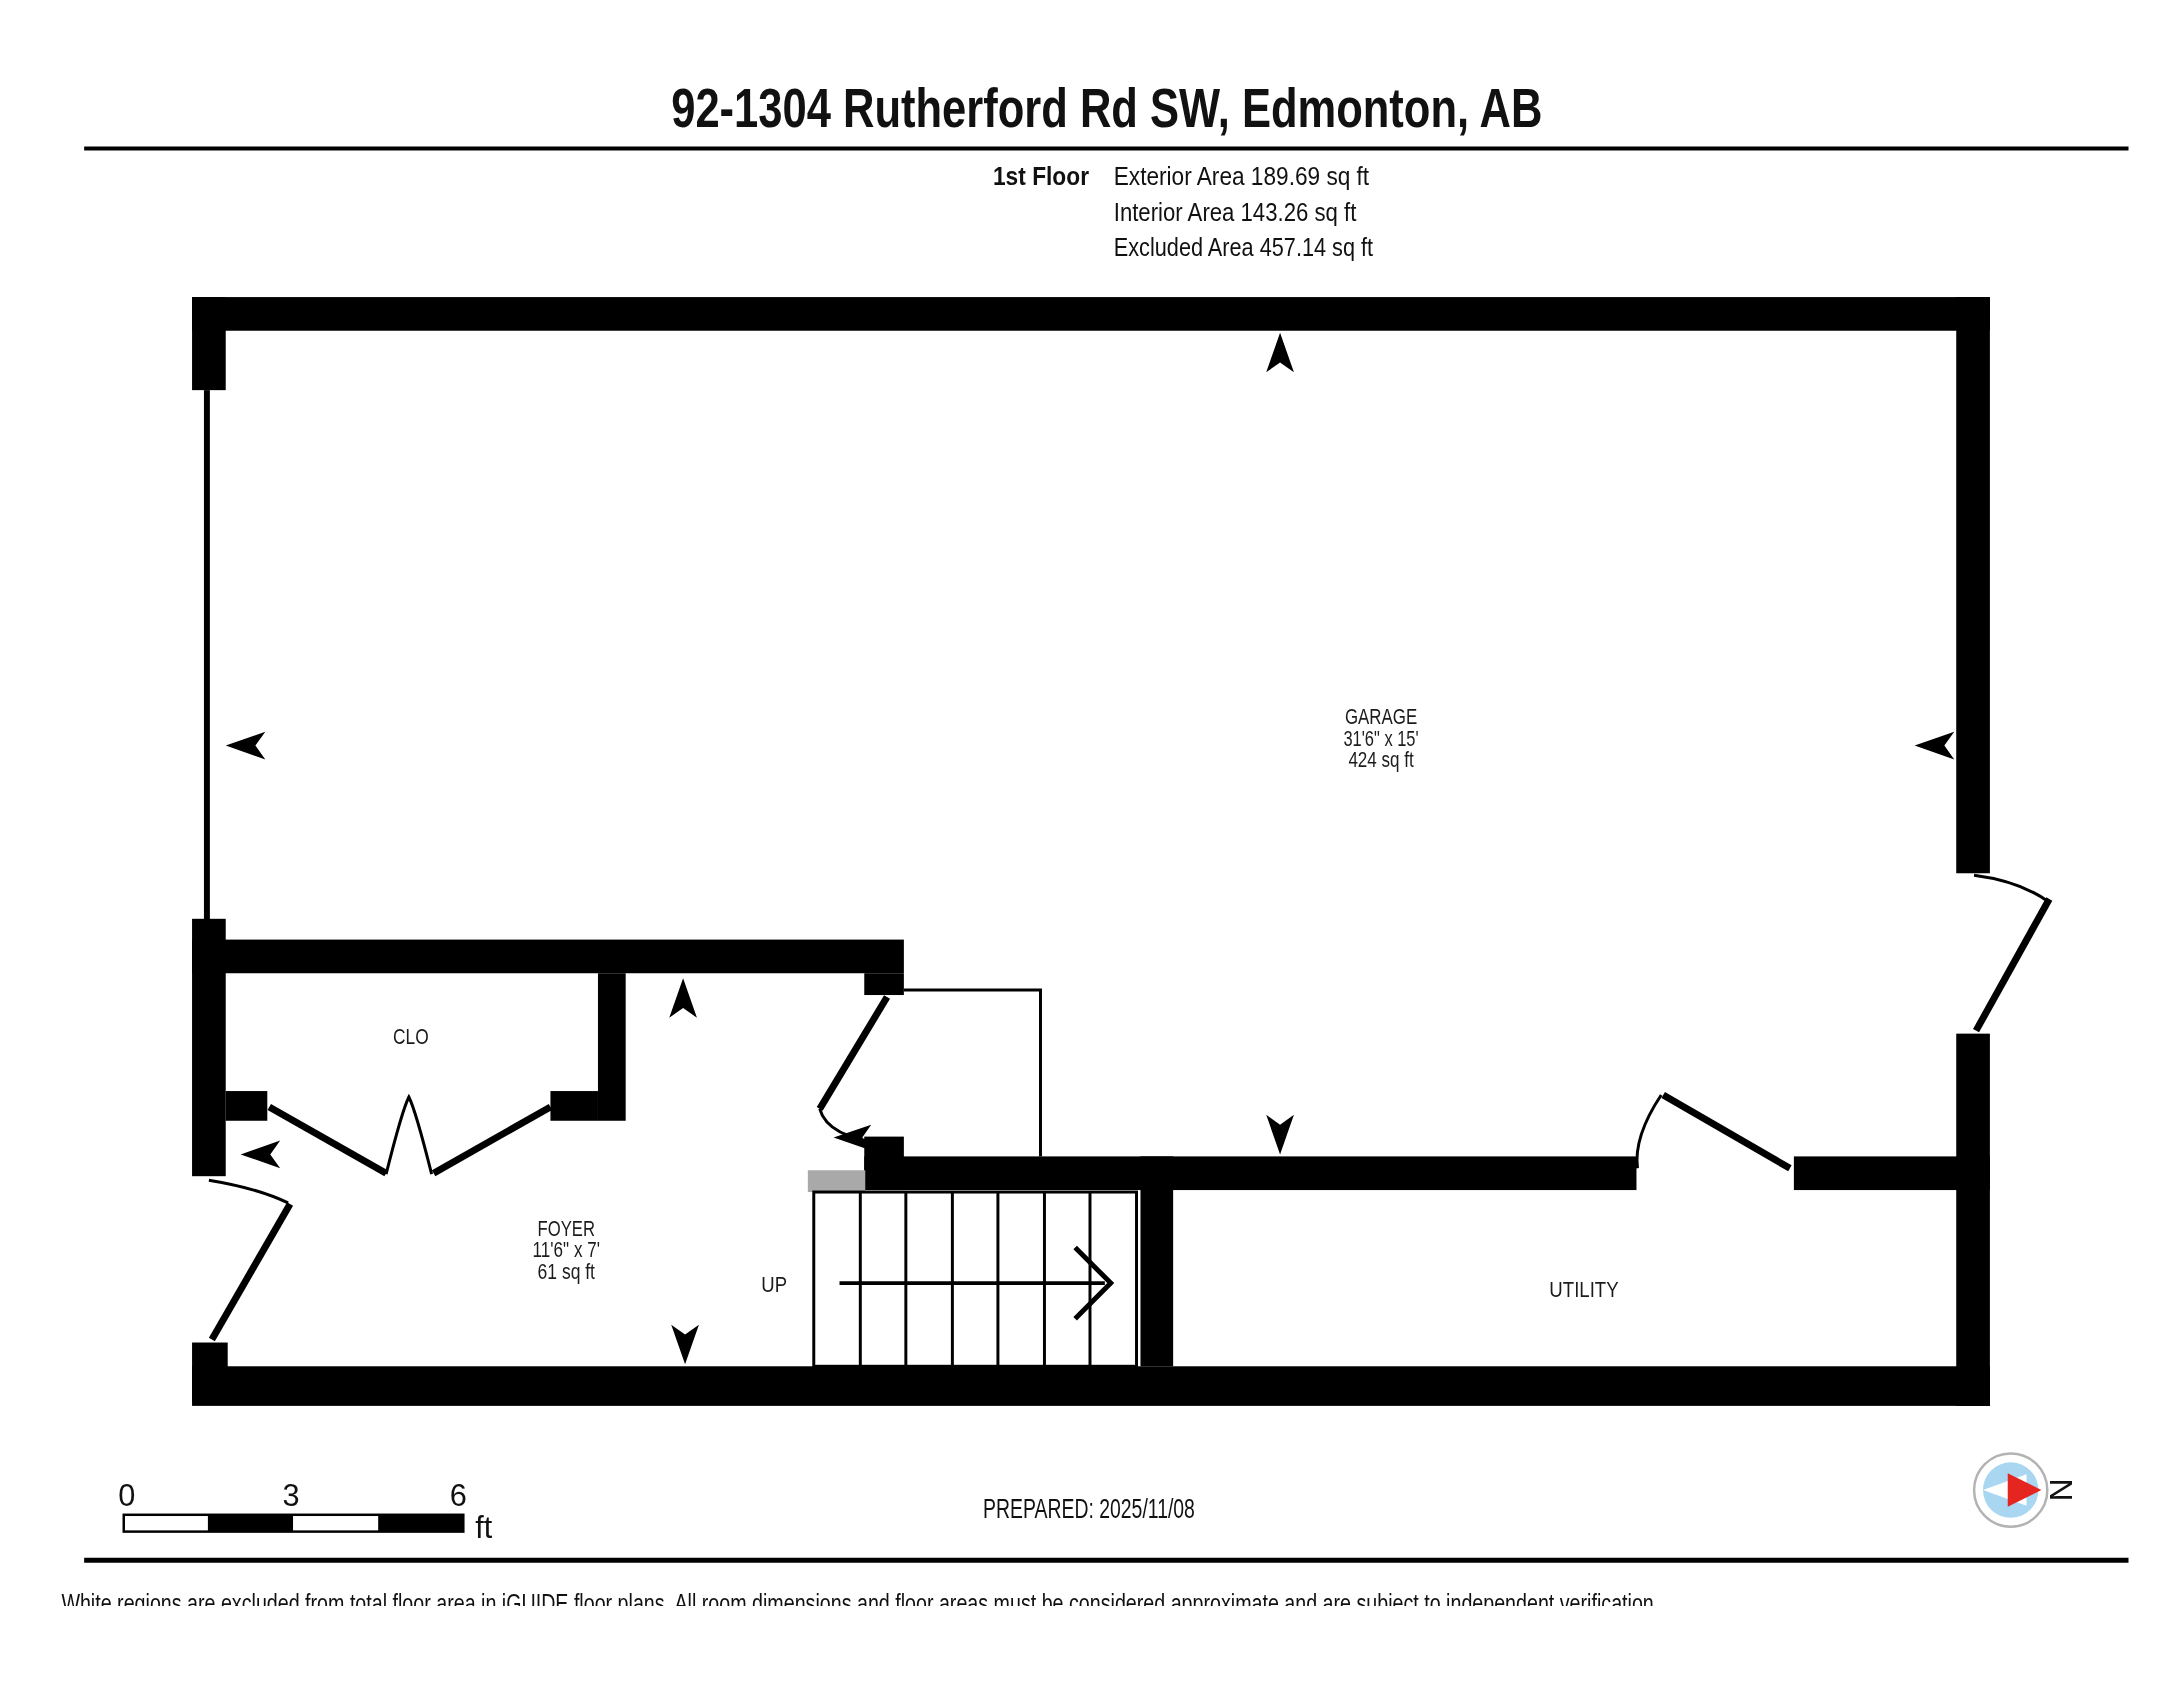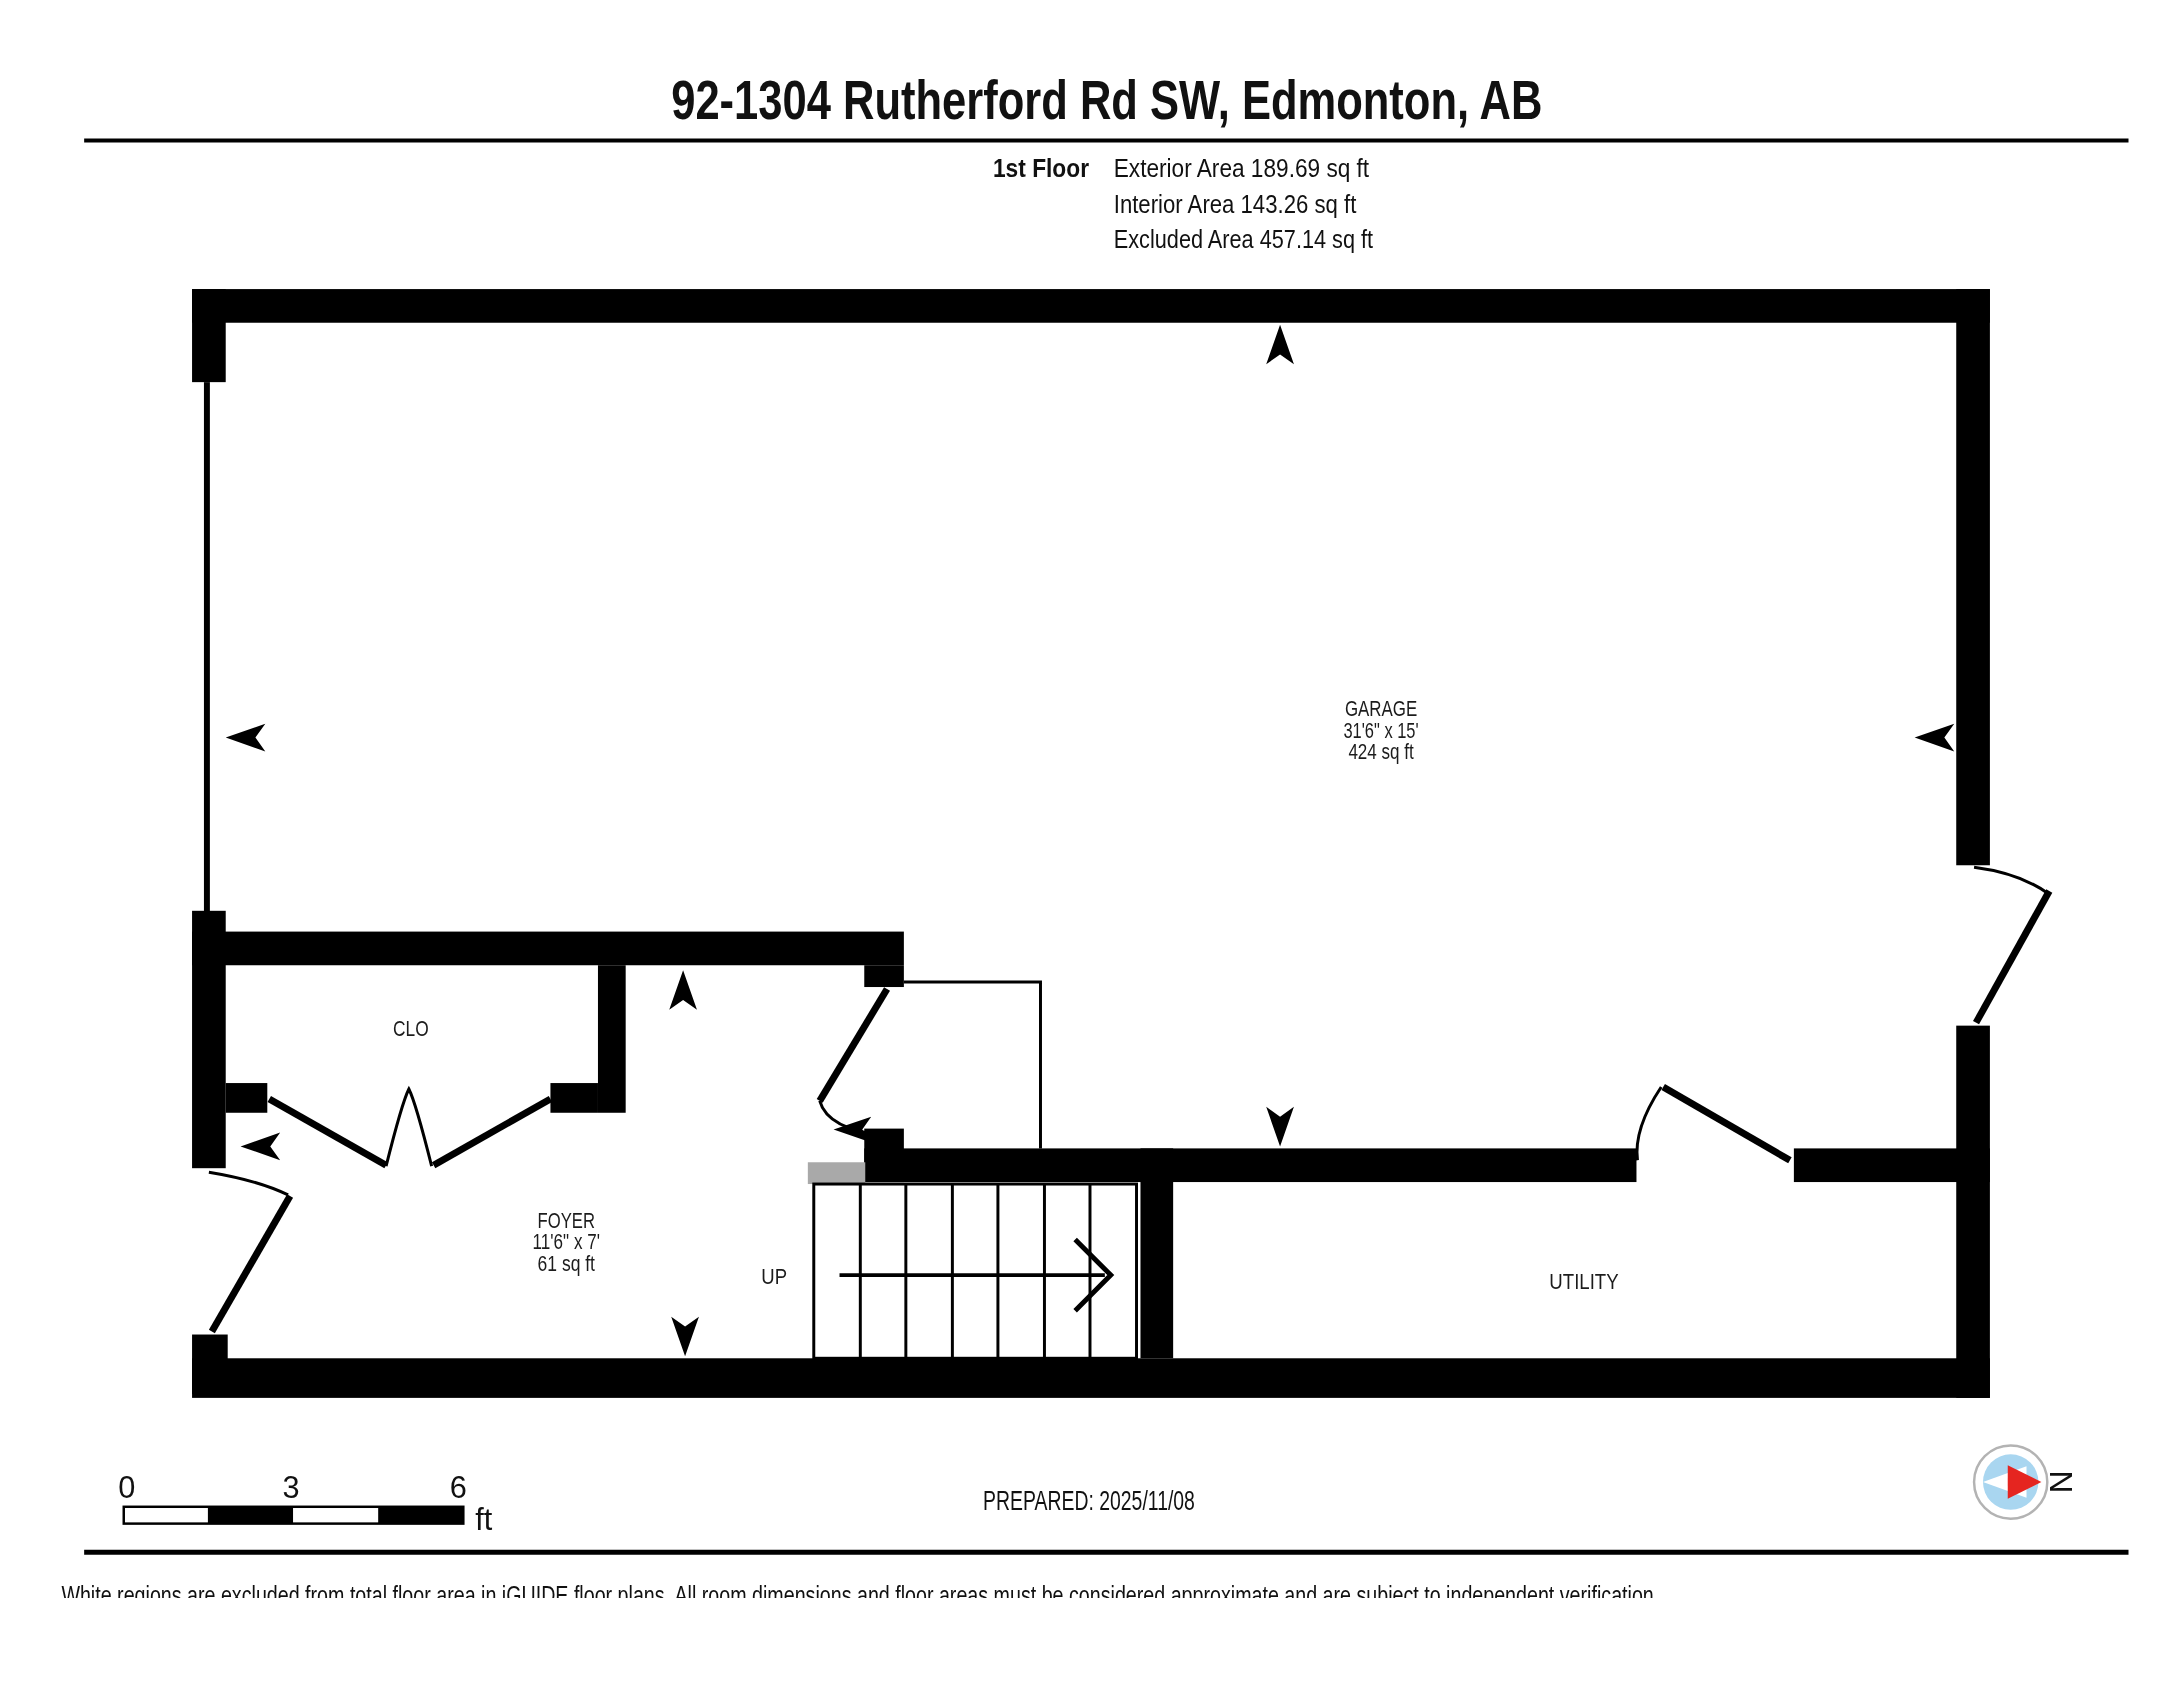--- a/index.html
+++ b/index.html
@@ -1,17 +1,17 @@
 <!DOCTYPE html>
 <html><head>
 <meta charset="utf-8">
 <style>
   html, body { margin: 0; padding: 0; background: #ffffff; }
   body { font-family: "Liberation Sans", sans-serif; }
-  .page { position: relative; width: 2178px; height: 1598px; background: #ffffff; overflow: hidden; }
+  .page { position: relative; width: 2178px; height: 1598px; background: #ffffff; overflow: hidden; margin-top: 8px; }
   svg { display: block; }
   text { fill: #111111; }
   .wall { fill: #000000; stroke: none; }
   .thin { stroke: #000000; fill: none; }
   .leaf { stroke: #000000; stroke-width: 7; fill: none; }
   .arc  { stroke: #000000; stroke-width: 3; fill: none; }
   .marker { fill: #000000; stroke: none; }
   .title-text { font-size: 56px; font-weight: bold; }
   .info-label { font-size: 26px; font-weight: bold; }
   .info-line  { font-size: 26px; }

